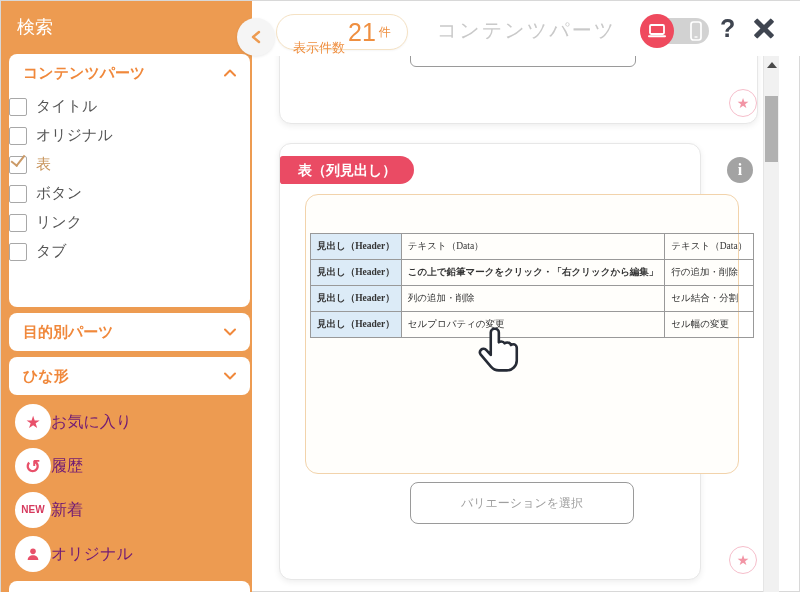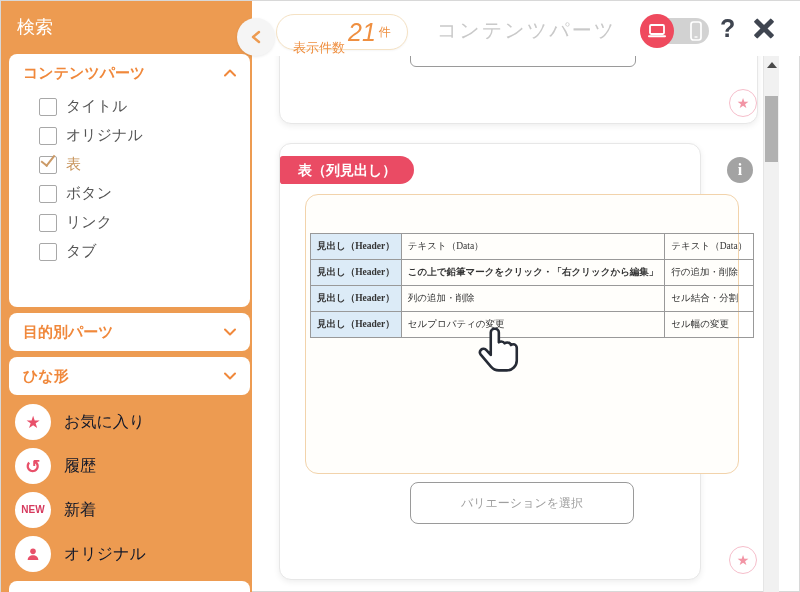--- a/index.html
+++ b/index.html
@@ -11,41 +11,41 @@
   .sidebar{position:absolute;left:0;top:0;width:251px;height:592px;background:#ED9B51;z-index:40;}
   .sb-title{position:absolute;left:16px;top:14px;color:#fff;font-size:18px;font-weight:500;}
   .collapse-btn{position:absolute;left:236px;top:17px;width:38px;height:38px;border-radius:50%;
       background:#f5f5f5;box-shadow:0 1px 3px rgba(0,0,0,.08);display:flex;align-items:center;justify-content:center;}
   .panel{position:absolute;left:8px;width:241px;background:#fff;border-radius:8px;box-sizing:border-box;}
   .panel-head{display:flex;align-items:center;justify-content:space-between;height:38px;padding:0 14px;}
   .panel-head .lbl{color:#F0883B;font-size:15px;font-weight:bold;}
   .p1{top:53px;height:253px;}
   .p2{top:312px;height:38px;}
   .p3{top:356px;height:38px;}
-  .cb-row{display:flex;align-items:center;height:29px;padding-left:30px;}
+  .cb-row{display:flex;align-items:center;height:29px;padding-left:0;}
   .cb-box{width:16px;height:16px;border:1px solid #a8a8a8;border-radius:2px;background:#fff;position:relative;flex:0 0 auto;}
   .cb-box.on::after{content:'';position:absolute;left:4px;top:-5px;width:6px;height:12px;
       border-right:2.5px solid #CB9A67;border-bottom:2.5px solid #CB9A67;transform:rotate(38deg);}
   .cb-label{margin-left:9px;font-size:15px;color:#555;}
   .cb-row.checked .cb-label{color:#C7935A;}
   .menu{position:absolute;left:0;top:403px;width:251px;}
   .menu-row{display:flex;align-items:center;height:36px;margin:0 0 8px 14px;}
   .menu-circle{width:36px;height:36px;border-radius:50%;background:#fff;display:flex;align-items:center;justify-content:center;flex:0 0 auto;}
-  .menu-label{margin-left:13px;color:#0f172a;font-size:16px;}
+  .menu-label{color:#701a75;font-size:16px;}
   .mi-star{color:#E8506A;font-size:17px;line-height:1;}
   .mi-hist{color:#E8506A;font-size:19px;font-weight:bold;line-height:1;}
   .mi-new{color:#D63A5E;font-size:10px;font-weight:800;line-height:1;}
   .sb-stub{position:absolute;left:8px;top:580px;width:241px;height:14px;background:#fff;border-radius:8px 8px 0 0;}
 
   
   .topbar{position:absolute;left:251px;top:0;width:549px;height:55px;background:#fff;z-index:20;}
   .count-pill{position:absolute;left:24px;top:13px;height:36px;padding:0 16px;border:1px solid #F5E2C4;
       border-radius:18px;display:flex;align-items:center;box-shadow:0 1px 2px rgba(0,0,0,.04);background:#fff;box-sizing:border-box;}
   .count-pill .cl{font-size:13px;color:#EF8F40;margin-top:31px;}
-  .count-pill .cv{font-size:25px;color:#EF8F40;margin:0 3px;line-height:1;font-style:italic;}
+  .count-pill .cv{font-size:25px;color:#EF8F40;margin:0 3px;line-height:1;}
   .count-pill .cu{font-size:12px;color:#EF8F40;}
   .main-title{position:absolute;left:0;right:0;top:16px;text-align:center;font-size:20px;letter-spacing:2px;
       color:#C9C9C9;font-weight:500;pointer-events:none;}
   .toggle-track{position:absolute;left:395px;top:17px;width:62px;height:26px;border-radius:13px;background:#D2D2D2;}
   .toggle-knob{position:absolute;left:388px;top:13px;width:34px;height:34px;border-radius:50%;background:#EF4A5E;
       display:flex;align-items:center;justify-content:center;}
   .phone-ic{position:absolute;left:437px;top:18px;}
   .help-q{position:absolute;left:468px;top:13px;font-size:25px;font-weight:800;color:#3F4550;}
   .close-x{position:absolute;left:501px;top:17px;width:22px;height:22px;}
   .close-x span{position:absolute;left:-1px;top:8px;width:24px;height:5px;background:#3F4550;border-radius:1px;}

